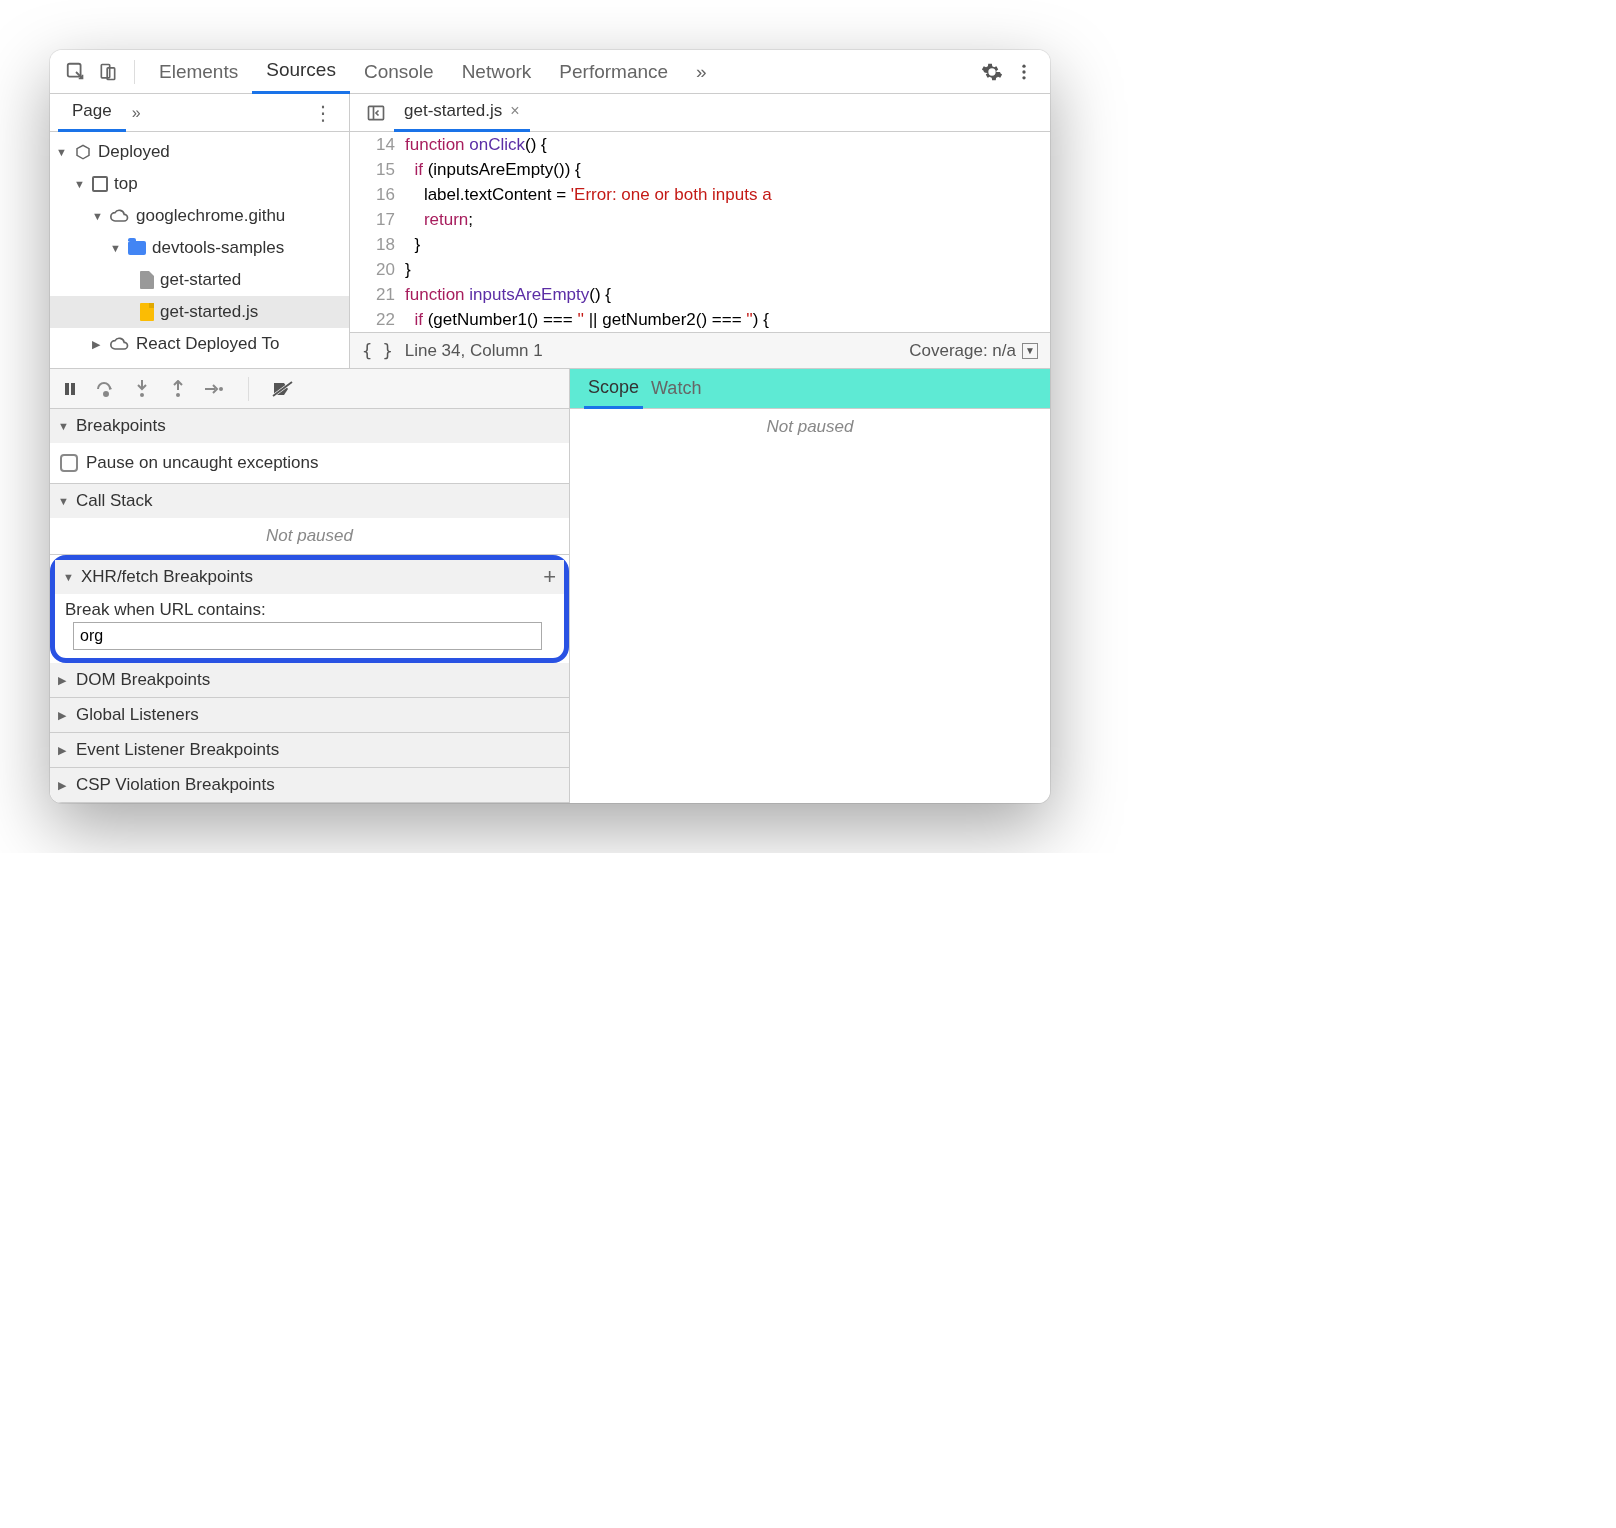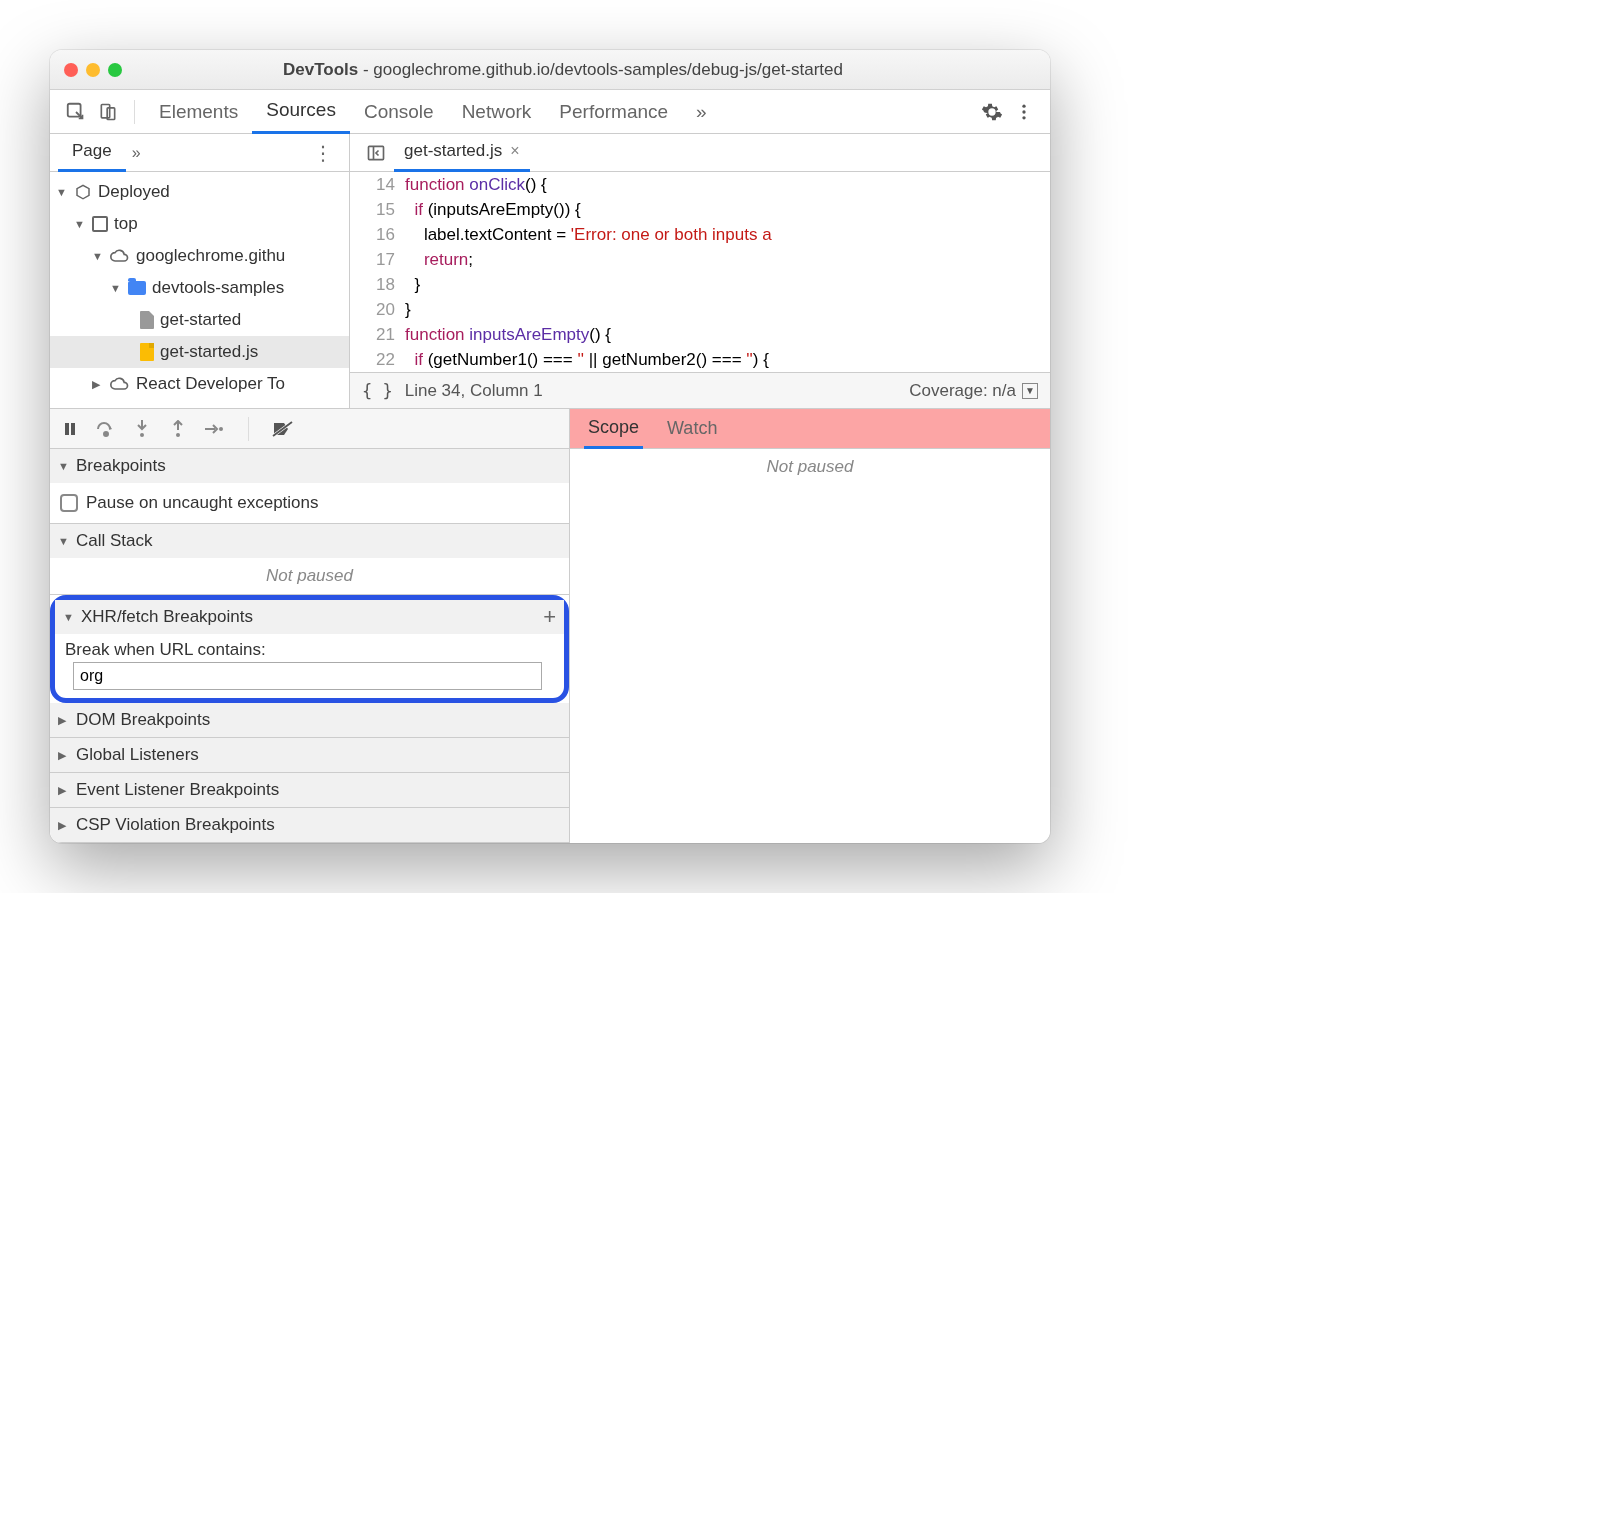--- a/index.html
+++ b/index.html
@@ -61,39 +61,29 @@
 .sechead .arw{margin-right:6px}
 .secbody{padding:6px 10px;font-size:17px;color:#333}
 .chk{display:flex;align-items:center;gap:8px;padding:4px 0}
 .chkbox{width:18px;height:18px;border:2px solid #888;border-radius:4px}
 .notpaused{text-align:center;font-style:italic;color:#888;padding:8px;font-size:17px}
 .highlight{border:5px solid #2952e3;border-radius:16px;position:relative}
 .highlight .sechead{background:#f1f1f1}
 .plussign{margin-left:auto;font-size:22px;color:#666;cursor:pointer}
 .xhrinput{width:96%;height:28px;border:1px solid #aaa;padding:0 6px;font-size:16px;margin:2px 8px}
 .scopepane{flex:1;background:#fff}
-.scopetabs{height:40px;display:flex;align-items:center;padding:0 14px;gap:20px;border-bottom:1px solid #ccc;background:#fca5a5}
+.scopetabs{height:40px;display:flex;align-items:center;padding:0 14px;gap:4px;border-bottom:1px solid #ccc;background:#5eead4}
 .scopetab{font-size:18px;color:#666;padding:8px 4px;cursor:pointer}
 .scopetab.active{color:#333;border-bottom:3px solid #1a73e8}
 </style>
 </head>
 <body>
 
 <div class="window">
 
-  <div class="titlebar">
-    <div class="lights">
-      <div class="light red"></div>
-      <div class="light yellow"></div>
-      <div class="light green"></div>
-    </div>
-    <div class="title">
-      <b>DevTools</b> - <span>googlechrome.github.io/devtools-samples/debug-js/get-started</span>
-    </div>
-  </div>
 
   <div class="toptabs">
     <div class="ticon">
       <svg viewBox="0 0 24 24" width="22" height="22" fill="none" stroke="currentColor" stroke-width="2">
           <rect x="3" y="3" width="14" height="14" rx="2"></rect>
           <path d="M12 12l7 7M19 15v4h-4"></path>
         </svg>
     </div>
     <div class="ticon">
       <svg viewBox="0 0 24 24" width="20" height="20" fill="none" stroke="currentColor" stroke-width="2">
@@ -161,21 +151,21 @@
           </div>
         <div class="tnode ind4 sel">
           <div class="ico-file js"></div>
           <span>get-started.js</span>
           </div>
         <div class="tnode ind2">
             <span class="arw">▶</span>
           <svg class="ico-cloud" viewBox="0 0 24 16" fill="none" stroke="#666" stroke-width="2">
               <path d="M6 14a5 5 0 010-10 6 6 0 0111 2 4 4 0 010 8H6z"></path>
             </svg>
-          <span>React Developer To</span>
+          <span>React Deployed To</span>
           </div>
       </div>
     </div>
 
     <div class="right">
       <div class="editortabs">
         <div class="sidebartoggle">
           <svg viewBox="0 0 24 24" width="20" height="20" fill="none" stroke="#666" stroke-width="2">
               <rect x="3" y="4" width="18" height="16" rx="1"></rect>
               <line x1="9" y1="4" x2="9" y2="20"></line>

